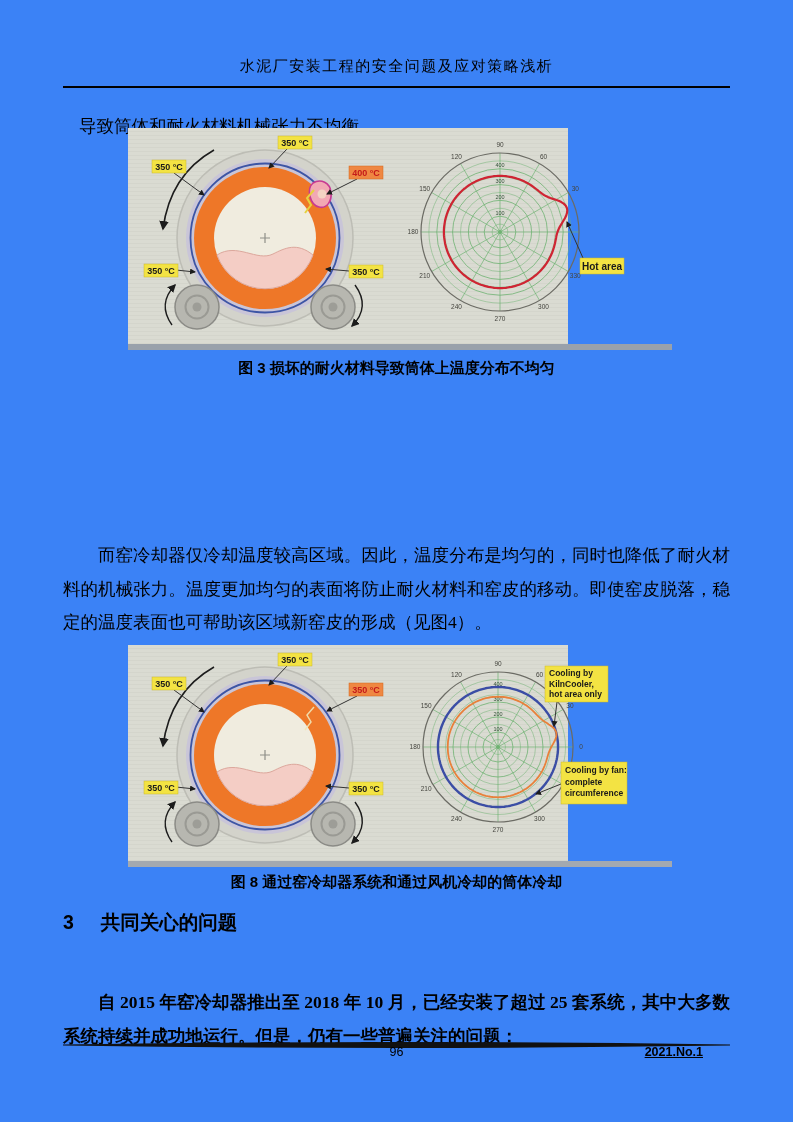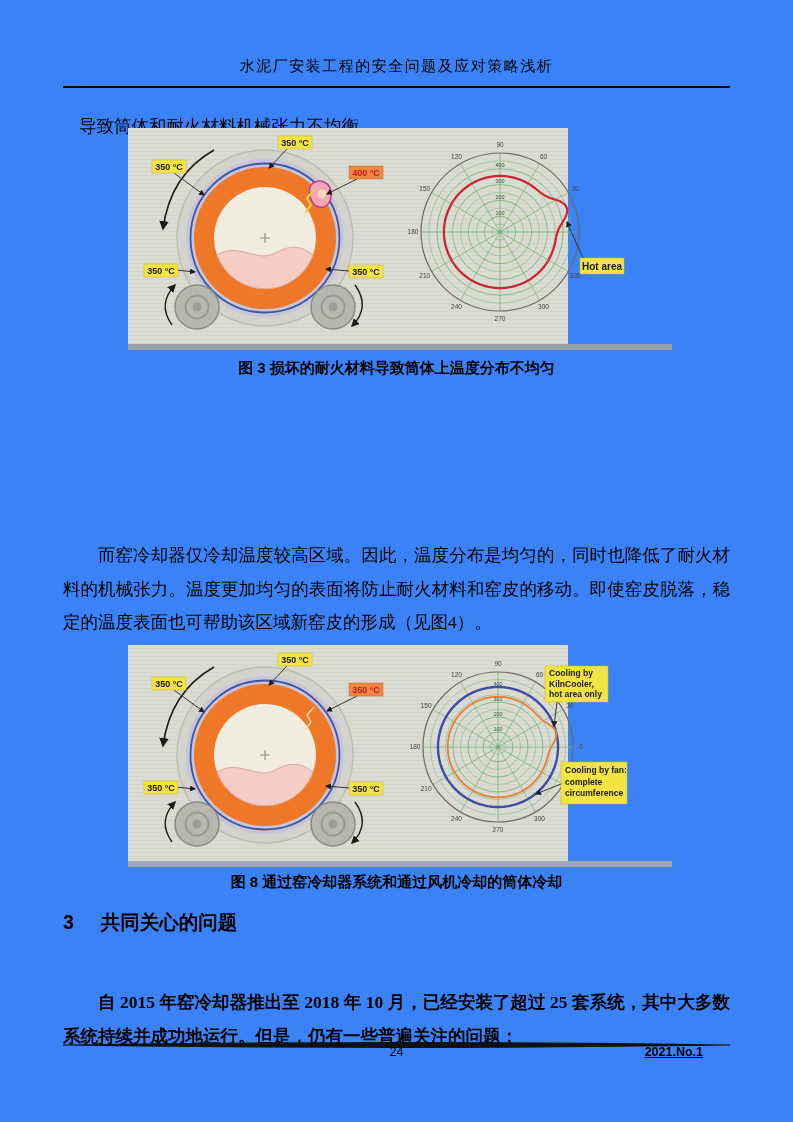--- a/index.html
+++ b/index.html
@@ -284,16 +284,16 @@
     <span class="section-num">3</span><span>共同关心的问题</span>
   </h2>
 
   <p class="abs bodytext indent" style="top:986px;margin:0;font-weight:bold;">自 2015 年窑冷却器推出至 2018 年 10 月，已经安装了超过 25 套系统，其中大多数系统持续并成功地运行。但是，仍有一些普遍关注的问题：</p>
 
   <div class="abs footer-line">
     <svg viewBox="0 0 667 8" width="667" height="8">
       <path d="M0,3.6 Q333,-1.5 667,3.6 L667,4.6 Q333,9.5 0,4.6 Z" fill="#111"></path>
     </svg>
   </div>
-  <div class="abs footer-page">24</div>
+  <div class="abs footer-page">96</div>
   <div class="abs footer-issue">2021.No.1</div>
 
 </div>
 
 </body></html>

